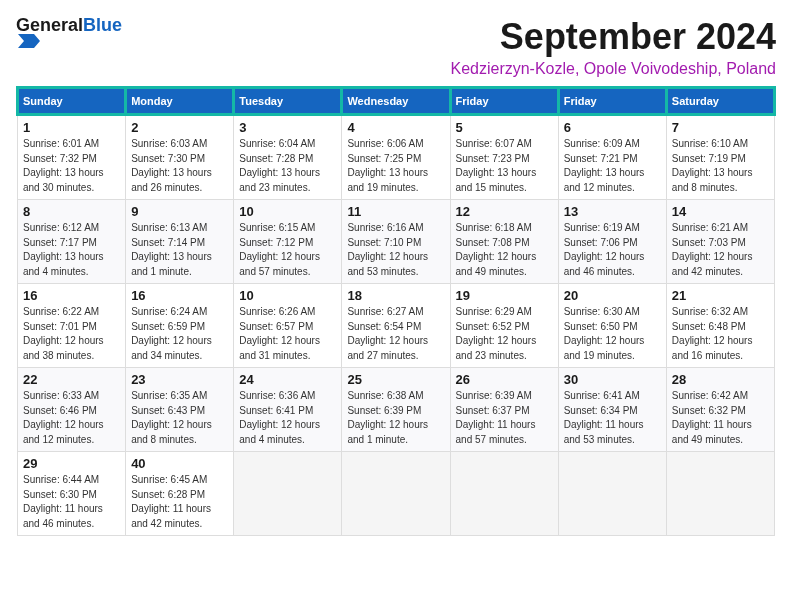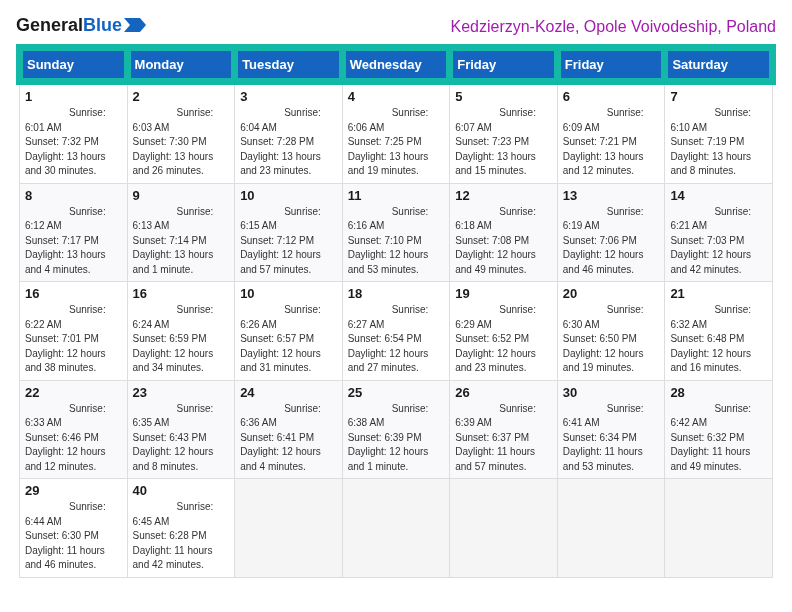--- a/index.html
+++ b/index.html
@@ -28,21 +28,21 @@
       line-height: 1;
     }
     .logo-text span.blue { color: #1565c0; }
     .logo-arrow {
       width: 22px;
       height: 14px;
       margin-left: 2px;
     }
     .logo-row {
       display: flex;
-      align-items: center;
+      flex-direction: column;
     }
     .title-area {
       text-align: right;
     }
     .month-title {
       font-size: 36px;
       font-weight: bold;
       color: #1a1a1a;
     }
     .location-title {
@@ -51,25 +51,25 @@
       margin-top: 2px;
     }
     .calendar {
       width: 100%;
       border-collapse: collapse;
       margin-top: 8px;
     }
     .calendar th {
       background-color: #1565c0;
       color: #fff;
-      font-size: 13px;
+      font-size: 11px;
       font-weight: bold;
       padding: 6px 4px;
       text-align: left;
-      border: 7px solid #14b8a6;
+      border: 3px solid #14b8a6;
     }
     .calendar td {
       vertical-align: top;
       border: 1px solid #ddd;
       padding: 4px 5px;
       font-size: 10.5px;
       color: #333;
       width: calc(100% / 7);
       min-height: 80px;
       background: #fff;
@@ -84,38 +84,38 @@
       font-size: 13px;
       font-weight: bold;
       color: #1a1a1a;
       display: block;
       margin-bottom: 2px;
     }
     .day-info {
       font-size: 10px;
       color: #333;
       line-height: 1.45;
-      margin-left: 44px;
     }
   </style>
 </head>
 <body>
 
 <div class="header-logo">
   <div class="logo-area">
     <div class="logo-row">
       <span class="logo-text">
         <span>General</span><span class="blue">Blue</span>
       </span>
       <svg class="logo-arrow" viewBox="0 0 22 14">
         <polygon points="0,0 16,0 22,7 16,14 0,14 6,7" fill="#1565c0"></polygon>
       </svg>
     </div>
   </div>
   <div class="title-area">
+    <div class="month-title">September 2024</div>
     <div class="location-title">Kedzierzyn-Kozle, Opole Voivodeship, Poland</div>
   </div>
 </div>
 
 <table class="calendar">
   <thead>
     <tr>
     <th>Sunday</th>
         <th>Monday</th>
         <th>Tuesday</th>

